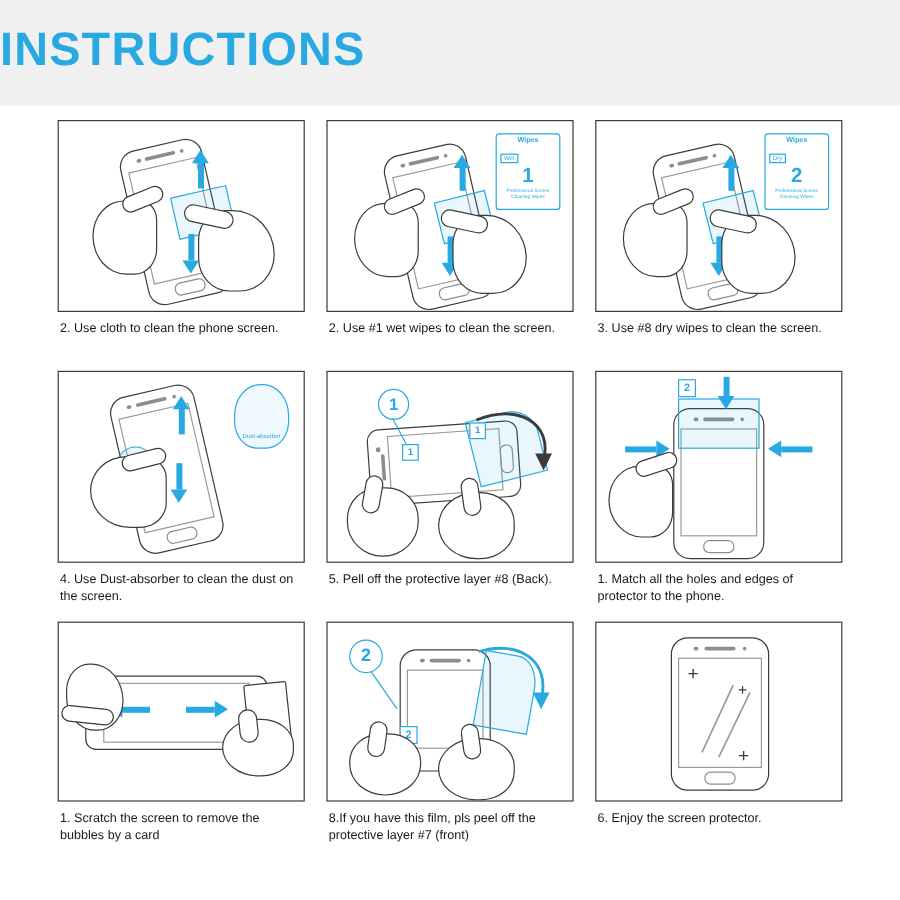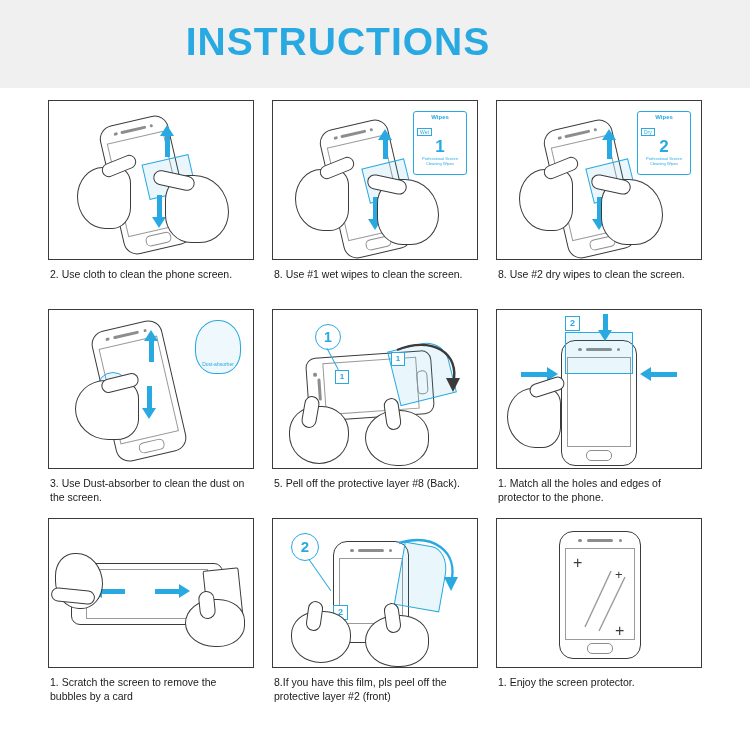--- a/index.html
+++ b/index.html
@@ -27,21 +27,20 @@
     top: 0;
     width: 750px;
     height: 88px;
     background: #f0f0f0;
   }
   .header-title {
     position: absolute;
     left: 0;
     top: 20px;
     width: 676px;
-    text-align: center;
     font-size: 39px;
     font-weight: bold;
     letter-spacing: 1px;
     color: #29a9e1;
     font-family: "Liberation Sans", sans-serif;
   }
   
   .grid {
     position: absolute;
     left: 48px;
@@ -326,21 +325,21 @@
 
         <div class="packet" style="left:140px; top:10px; width:52px; height:62px;">
           <div class="p-top">Wipes</div>
           <div style="text-align:left;">
             <span class="p-tag">Wet</span>
           </div>
           <div class="p-num">1</div>
           <div class="p-foot">Professional Screen Cleaning Wipes</div>
         </div>
       </div>
-      <div class="caption">8. Use #1 wet wipes to clean the screen.</div>
+      <div class="caption">2. Use #1 wet wipes to clean the screen.</div>
     </div>
 
     <div class="cell">
       <div class="panel">
         <div class="phone tilt-l" style="left:58px; top:22px; width:68px; height:130px;">
           <div class="speaker"></div>
           <div class="cam" style="left:14px;"></div>
           <div class="cam" style="right:14px;"></div>
           <div class="screen"></div>
           <div class="home"></div>
@@ -356,21 +355,21 @@
         <div class="finger" style="left:94px; top:76px; width:38px; height:13px; transform:rotate(12deg);"></div>
         <div class="packet" style="left:140px; top:10px; width:52px; height:62px;">
           <div class="p-top">Wipes</div>
           <div style="text-align:left;">
             <span class="p-tag">Dry</span>
           </div>
           <div class="p-num">2</div>
           <div class="p-foot">Professional Screen Cleaning Wipes</div>
         </div>
       </div>
-      <div class="caption">8. Use #2 dry wipes to clean the screen.</div>
+      <div class="caption">3. Use #8 dry wipes to clean the screen.</div>
     </div>
 
     <div class="cell">
       <div class="panel">
         <div class="phone tilt-l" style="left:54px; top:14px; width:70px; height:132px;">
           <div class="speaker"></div>
           <div class="cam" style="left:14px;"></div>
           <div class="cam" style="right:14px;"></div>
           <div class="screen"></div>
           <div class="home"></div>
@@ -380,21 +379,21 @@
         <div class="shaft-v" style="left:100px; top:30px; height:22px;"></div>
         <div class="arrow-up" style="left:95px; top:20px;"></div>
         <div class="shaft-v" style="left:98px; top:76px; height:22px;"></div>
         <div class="arrow-down" style="left:93px; top:98px;"></div>
         <div class="hand" style="left:26px; top:70px; width:62px; height:58px; border-radius:55% 35% 40% 60%;"></div>
         <div class="finger" style="left:52px; top:66px; width:36px; height:12px; transform:rotate(-14deg);"></div>
         <div class="dust" style="left:146px; top:10px; width:44px; height:52px;">
           <span>Dust-absorber</span>
         </div>
       </div>
-      <div class="caption">3. Use Dust-absorber to clean the dust on the screen.</div>
+      <div class="caption">4. Use Dust-absorber to clean the dust on the screen.</div>
     </div>
 
     <div class="cell">
       <div class="panel">
 
         <div class="phone" style="left:34px; top:44px; width:124px; height:62px; border-radius:10px; transform:rotate(-4deg);">
           <div style="position:absolute; left:10px; top:50%; transform:translateY(-50%); width:2.5px; height:22px; border-radius:2px; background:#8d8d8d;"></div>
           <div style="position:absolute; left:6px; top:14px; width:3.5px; height:3.5px; border-radius:50%; background:#8d8d8d;"></div>
           <div style="position:absolute; left:16px; right:14px; top:5px; bottom:5px; border:1px solid #9a9a9a;"></div>
           <div style="position:absolute; right:4px; top:50%; transform:translateY(-50%); width:9px; height:22px; border:1.2px solid #8d8d8d; border-radius:5px;"></div>
@@ -487,38 +486,38 @@
         </svg>
         <div class="badge" style="left:18px; top:14px; width:26px; height:26px; font-size:15px; line-height:26px;">2</div>
         <div class="leader" style="left:36px; top:40px; width:38px; transform:rotate(55deg);"></div>
         <div class="tab" style="left:60px; top:86px; width:13px; height:13px; font-size:9px; line-height:12px;">2</div>
 
         <div class="hand" style="left:18px; top:92px; width:58px; height:50px; border-radius:45% 45% 50% 50%;"></div>
         <div class="finger" style="left:34px; top:82px; width:13px; height:28px; transform:rotate(8deg);"></div>
         <div class="hand" style="left:92px; top:96px; width:62px; height:50px; border-radius:50% 45% 45% 50%;"></div>
         <div class="finger" style="left:112px; top:84px; width:13px; height:28px; transform:rotate(-8deg);"></div>
       </div>
-      <div class="caption">8.If you have this film, pls peel off the protective layer #2 (front)</div>
+      <div class="caption">8.If you have this film, pls peel off the protective layer #7 (front)</div>
     </div>
 
     <div class="cell wide-cell">
       <div class="panel">
         <div class="phone" style="left:62px; top:12px; width:80px; height:126px;">
           <div class="speaker"></div>
           <div class="cam" style="left:18px;"></div>
           <div class="cam" style="right:18px;"></div>
           <div class="screen"></div>
           <div class="home"></div>
         </div>
 
         <svg style="position:absolute; left:62px; top:12px;" width="80" height="126" viewBox="0 0 80 126">
           <line x1="26" y1="96" x2="52" y2="40" stroke="#9a9a9a" stroke-width="1.4"></line>
           <line x1="40" y1="100" x2="66" y2="46" stroke="#9a9a9a" stroke-width="1.4"></line>
         </svg>
         <div class="plus" style="left:76px; top:36px;">+</div>
         <div class="plus" style="left:118px; top:48px; font-size:13px;">+</div>
         <div class="plus" style="left:118px; top:104px;">+</div>
       </div>
-      <div class="caption">1. Enjoy the screen protector.</div>
+      <div class="caption">6. Enjoy the screen protector.</div>
     </div>
 
   </div>
 </div>
 
 </body></html>

